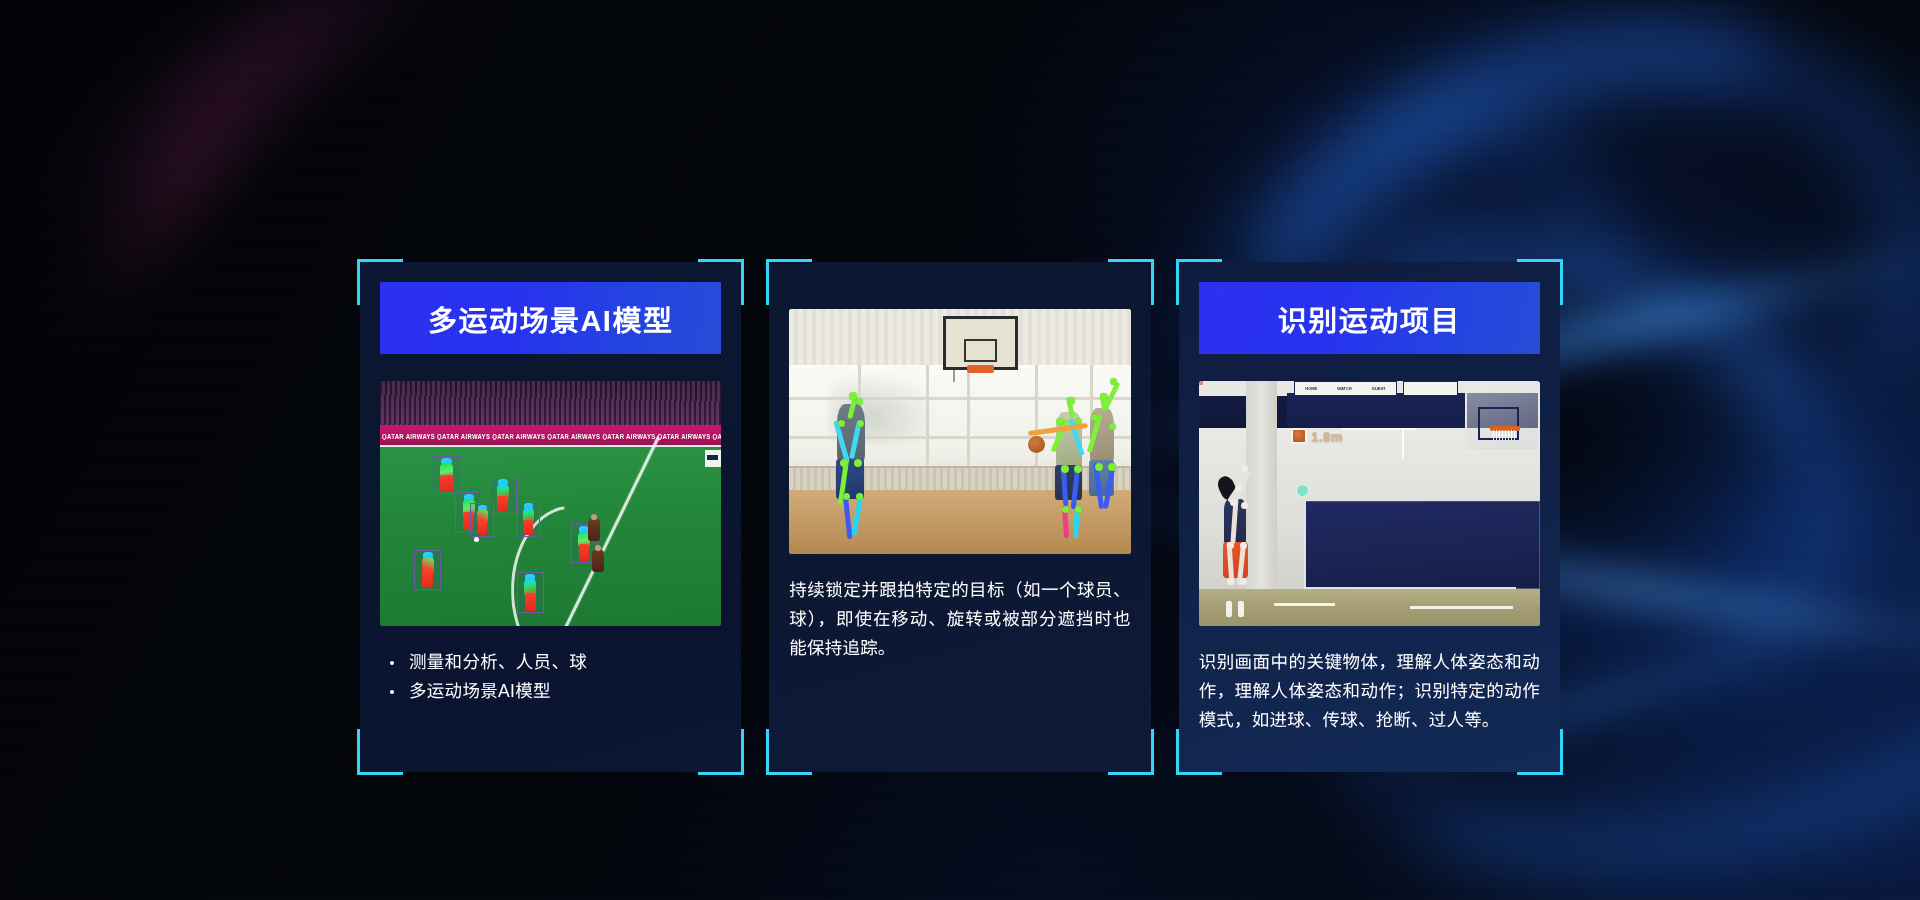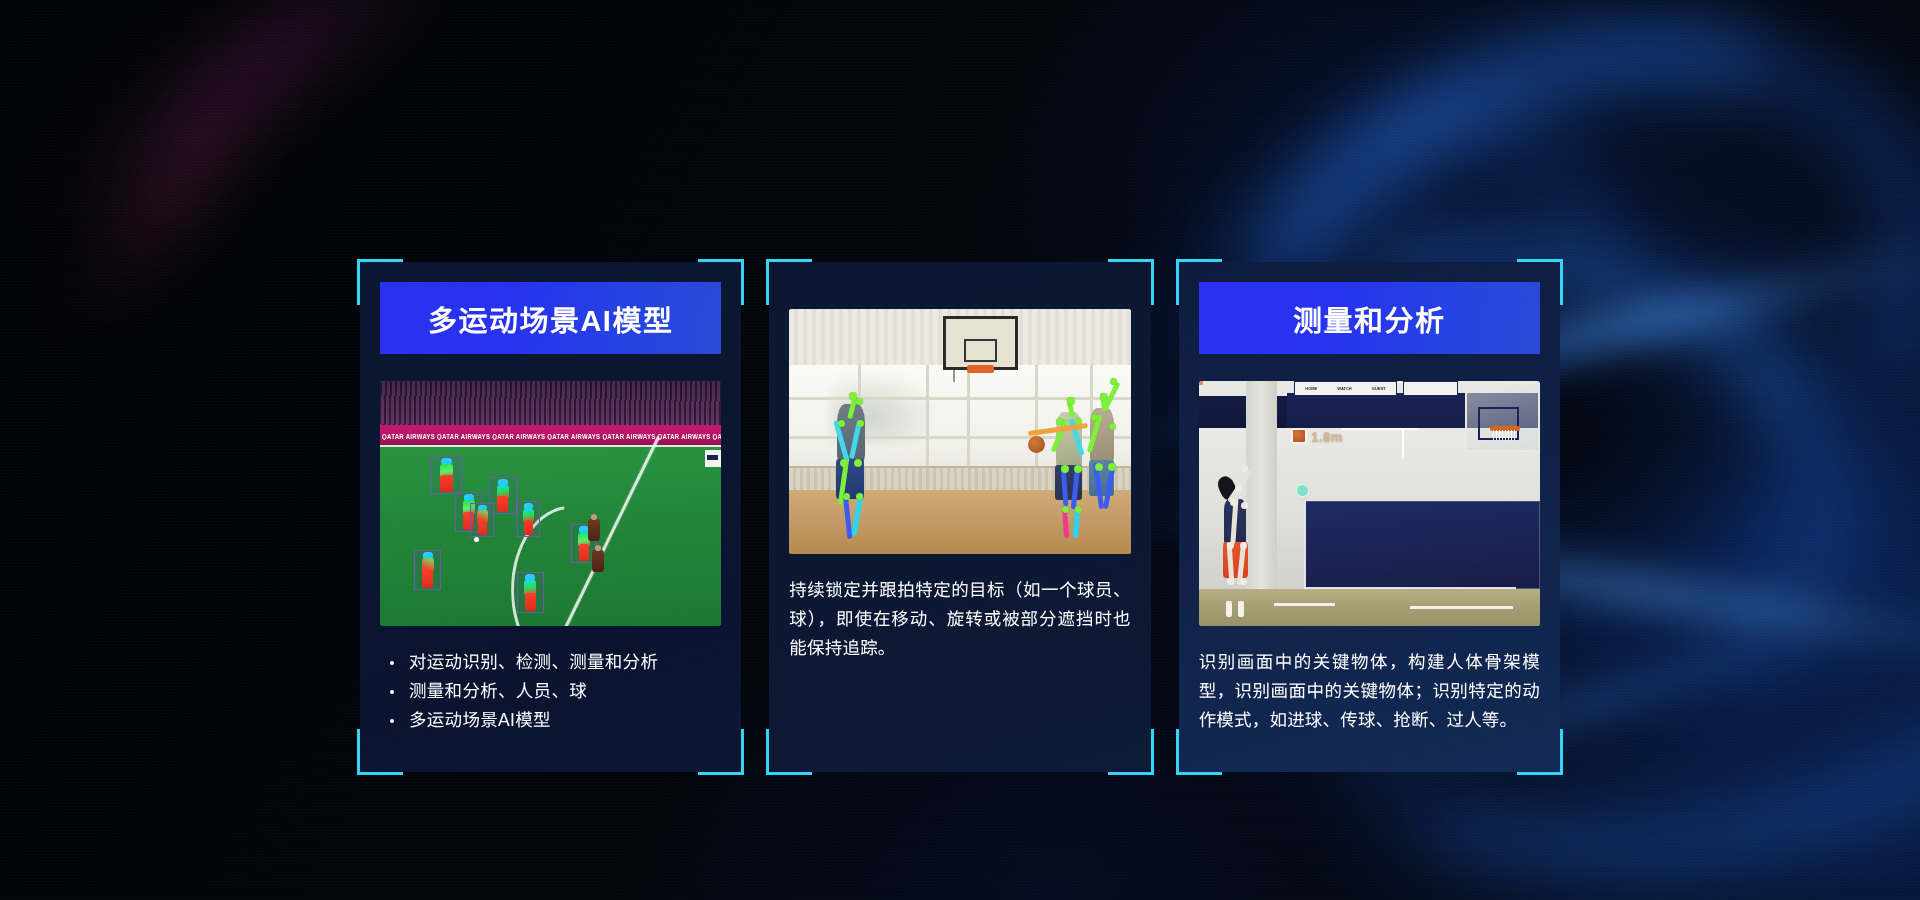--- a/index.html
+++ b/index.html
@@ -536,21 +536,20 @@
 
           <div class="ref-fig" style="left:61%;top:41%;width:3.5%;height:12%;"></div>
           <div class="ref-fig" style="left:62%;top:58%;width:3.5%;height:12%;"></div>
         </div>
         <div class="bet-box"></div>
       </div>
     </div>
 
     <div class="card-body">
       <ul class="bullet-list">
-        <li>对运动识别、检测、测量和分析</li>
         <li>测量和分析、人员、球</li>
         <li>多运动场景AI模型</li>
       </ul>
     </div>
   </div>
 
   <div class="card card-2">
     <span class="bracket tl"></span>
     <span class="bracket tr"></span>
     <span class="bracket bl"></span>
@@ -642,21 +641,21 @@
     </div>
   </div>
 
   <div class="card card-3">
     <span class="bracket tl"></span>
     <span class="bracket tr"></span>
     <span class="bracket bl"></span>
     <span class="bracket br"></span>
 
     <div class="card-banner">
-      <div class="card-banner-title">测量和分析</div>
+      <div class="card-banner-title">识别运动项目</div>
     </div>
 
     <div class="card-media">
       <div class="gym3">
         <div class="wall-white"></div>
         <div class="navy-top"></div>
         <div class="navy-left"></div>
         <div class="pillar"></div>
         <div class="pad-navy"></div>
         <div class="floor3">
@@ -709,17 +708,17 @@
           <div class="sk-dot" style="left:52%;top:16%;"></div>
           <div class="sk-dot" style="left:24%;top:44%;"></div>
           <div class="sk-dot" style="left:50%;top:44%;"></div>
           <div class="sk-dot" style="left:24%;top:70%;"></div>
           <div class="sk-dot" style="left:50%;top:70%;"></div>
         </div>
       </div>
     </div>
 
     <div class="card-body">
-      <p class="card-para">识别画面中的关键物体，构建人体骨架模型，识别画面中的关键物体；识别特定的动作模式，如进球、传球、抢断、过人等。</p>
+      <p class="card-para">识别画面中的关键物体，理解人体姿态和动作，理解人体姿态和动作；识别特定的动作模式，如进球、传球、抢断、过人等。</p>
     </div>
   </div>
 
 </div>
 
 </body></html>

